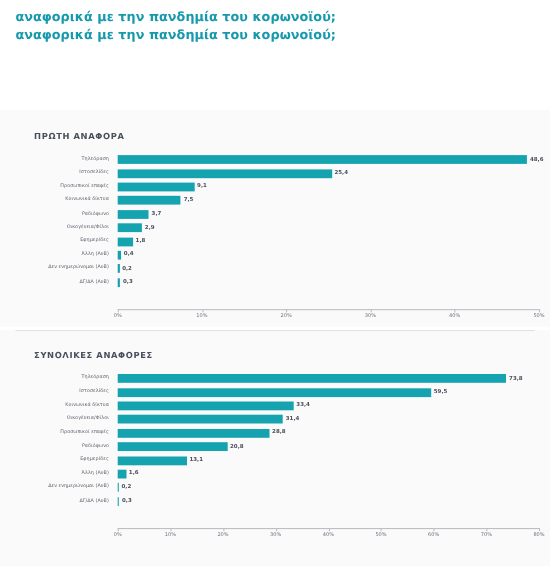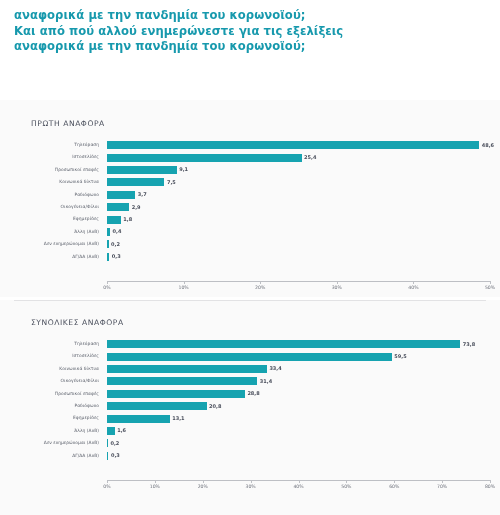--- a/index.html
+++ b/index.html
@@ -40,21 +40,21 @@
     position: absolute;
     left: 14px;
     right: 14px;
     height: 1px;
     background: #e2e2e4;
   }
   .panel-title {
     position: absolute;
     left: 31px;
     font-size: 7.6px;
-    font-weight: normal;
+    font-weight: bold;
     letter-spacing: 0.55px;
     color: #4a4f5c;
     white-space: nowrap;
   }
 
   
   .chart {
     position: absolute;
     left: 0;
     width: 500px;
@@ -133,21 +133,20 @@
     color: #6e727c;
     transform: translateX(-50%);
     white-space: nowrap;
   }
 </style>
 </head>
 <body>
 
 <div class="question">
   <div class="question-line">αναφορικά με την πανδημία του κορωνοϊού;</div>
-  <div class="question-line">Και από πού αλλού ενημερώνεστε για τις εξελίξεις</div>
   <div class="question-line">αναφορικά με την πανδημία του κορωνοϊού;</div>
 </div>
 
 <div class="panel" id="panel-0" style="top: 100px; height: 197px;"></div>
 <div class="panel-title" id="panel-title-0" style="top: 119px;">ΠΡΩΤΗ ΑΝΑΦΟΡΑ</div>
 <div class="chart" id="chart-0" style="top: 139px;">
     <div class="row">
       <div class="row-label">Τηλεόραση</div>
       <div class="row-track">
         <div class="bar" style="width: 97.2%; background: rgb(22, 163, 176);"></div>
@@ -229,21 +228,21 @@
     <div class="tick" style="left: 60%;"></div>
     <div class="tick-label" style="left: 60%;">30%</div>
     <div class="tick" style="left: 80%;"></div>
     <div class="tick-label" style="left: 80%;">40%</div>
     <div class="tick" style="left: 100%;"></div>
     <div class="tick-label" style="left: 100%;">50%</div>
   </div>
 
 <div class="panel" id="panel-1" style="top: 300px; height: 215px;"></div>
 <div class="panel-sep" id="panel-sep" style="top: 300px;"></div>
-<div class="panel-title" id="panel-title-1" style="top: 318px;">ΣΥΝΟΛΙΚΕΣ ΑΝΑΦΟΡΑ</div>
+<div class="panel-title" id="panel-title-1" style="top: 318px;">ΣΥΝΟΛΙΚΕΣ ΑΝΑΦΟΡΕΣ</div>
 <div class="chart" id="chart-1" style="top: 338px;">
     <div class="row">
       <div class="row-label">Τηλεόραση</div>
       <div class="row-track">
         <div class="bar" style="width: 92.25%; background: rgb(22, 163, 176);"></div>
         <div class="bar-value" style="left: 92.25%;">73,8</div>
       </div>
     </div>
     <div class="row">
       <div class="row-label">Ιστοσελίδες</div>

